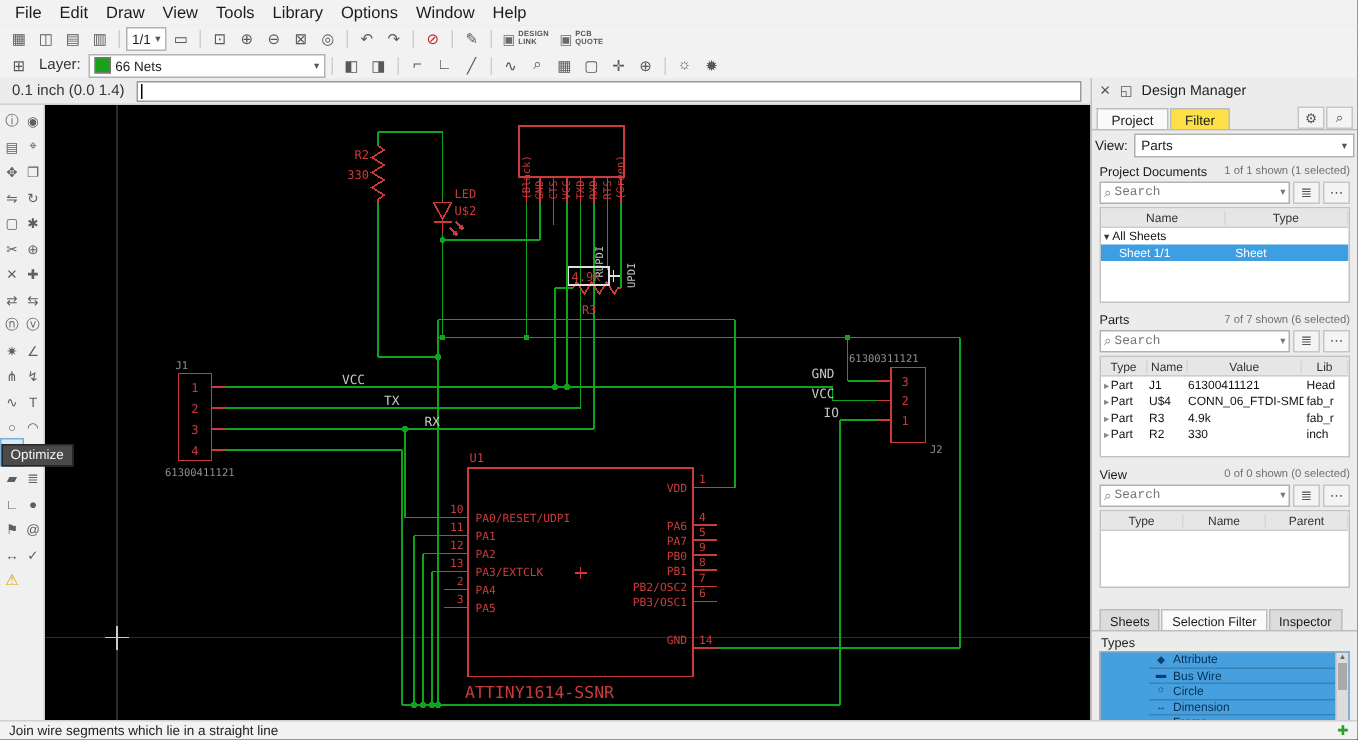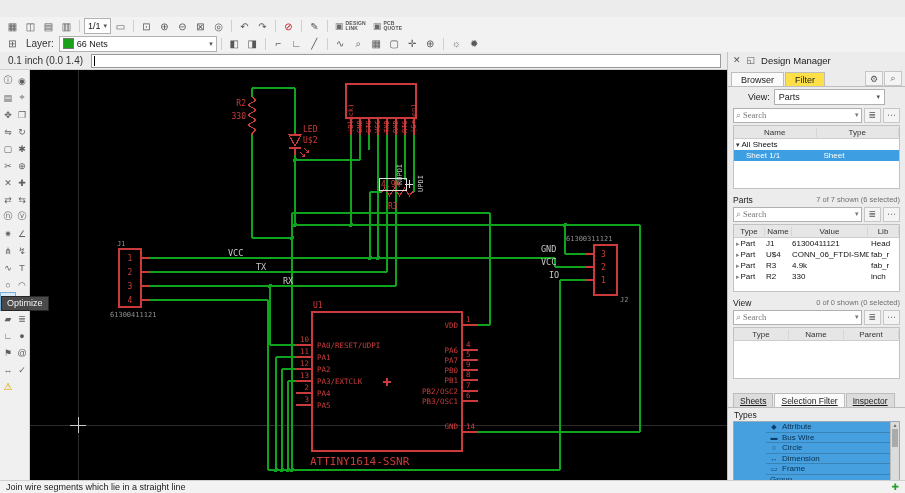--- a/index.html
+++ b/index.html
@@ -60,50 +60,50 @@
               border-left:1px solid #c2c2c2;font-size:9px;box-sizing:border-box;overflow:hidden;}
   .dm-head{display:flex;align-items:center;gap:6px;height:16px;padding:0 5px;font-size:10px;color:#222;}
   .dm-hicon{font-size:9px;color:#555;}
   .dm-title{font-size:9.5px;}
   .dm-tabs{display:flex;align-items:flex-end;height:18px;border-bottom:1px solid #bdbdbd;padding:0 3px;gap:1px;}
   .dm-tab{padding:2px 9px 1px;font-size:9px;background:#fde047;border:1px solid #bdbdbd;border-bottom:none;}
   .dm-tab.active{background:#fafafa;}
   .dm-tab-sp{flex:1;}
   .dm-iconbtn{width:16px;height:13px;display:flex;align-items:center;justify-content:center;
               font-size:9px;color:#555;border:1px solid #c6c6c6;background:#f4f4f4;}
-  .dm-view{display:flex;align-items:center;gap:4px;padding:3px 20px;height:20px;box-sizing:border-box;}
+  .dm-view{display:flex;align-items:center;gap:4px;padding:3px 2px;height:20px;box-sizing:border-box;}
   .dm-select{flex:1;background:#fff;border:1px solid #b0b0b0;height:14px;display:flex;align-items:center;
              justify-content:space-between;padding:0 4px;font-size:9px;}
   .dm-select .dd{font-size:7px;color:#555;}
   .dm-sec{display:flex;justify-content:space-between;align-items:center;padding:1px 5px;height:13px;
           font-size:8.5px;box-sizing:border-box;}
   .dm-sec .cnt{color:#707070;font-size:7.5px;white-space:nowrap;}
   .dm-search-row{display:flex;align-items:center;gap:2px;padding:0 5px;height:16px;margin-bottom:2px;}
   .dm-search{flex:1;display:flex;align-items:center;background:#fff;border:1px solid #b0b0b0;height:13px;
              font-size:8.5px;color:#9a9a9a;padding:0 2px;gap:2px;}
   .dm-search .mag{font-size:9px;color:#888;}
   .dm-search .dd{font-size:7px;color:#777;}
   .dm-search-in{border:none;outline:none;flex:1;min-width:0;font-size:8.5px;padding:0;background:transparent;
-                font-family:Liberation Serif, serif;}
+                font-family:Liberation Mono, monospace;}
   .dm-table{margin:0 5px 4px;background:#fff;border:1px solid #c2c2c2;overflow:hidden;}
   .dm-thead{display:flex;background:#e6e6e6;border-bottom:1px solid #cdcdcd;height:12px;font-size:8px;
             color:#333;align-items:center;}
   .dm-th{flex:1;text-align:center;border-right:1px solid #d5d5d5;overflow:hidden;white-space:nowrap;}
   .dm-row{display:flex;height:11px;font-size:8px;align-items:center;color:#111;}
   .dm-row.sel{background:#3d9ee2;color:#fff;}
   .dm-td{overflow:hidden;white-space:nowrap;padding:0 2px;box-sizing:border-box;}
   .tri{font-size:7px;margin-right:2px;color:#333;}
   .rowic{color:#888;font-size:7px;margin-right:1px;}
   .c0{width:30px;display:flex;align-items:center;}
   .c1{width:26px;}
   .c2{flex:1;}
   .c3{width:30px;}
   .it0{flex:1;} .it1{flex:1;} .it2{flex:1;}
   .dm-btabs{display:flex;align-items:flex-end;height:16px;padding:0 5px;gap:1px;margin-top:12px;
-            border-bottom:1px solid #bdbdbd;text-decoration:underline;}
+            border-bottom:1px solid #bdbdbd;}
   .dm-btab{padding:2px 6px 1px;font-size:8.5px;background:#dcdcdc;border:1px solid #bdbdbd;border-bottom:none;
            white-space:nowrap;}
   .dm-btab.active{background:#fafafa;}
   .types-label{padding:2px 6px 1px;font-size:8.5px;color:#222;}
   .types-list{position:relative;margin:0 5px;height:68px;background:#46a0e0;border:1px solid #9ab;
               overflow:hidden;}
   .type-row{display:flex;align-items:center;gap:4px;height:9.5px;padding:0 10px 0 4px;
             border-bottom:1px solid rgba(0,0,0,.18);font-size:8px;color:#07304f;margin-left:32px;}
   .tpic{color:#0d3e6b;font-size:7px;width:8px;text-align:center;}
   .tl-scroll{position:absolute;right:0;top:0;bottom:0;width:8px;background:#dcdcdc;border-left:1px solid #bbb;
@@ -113,20 +113,31 @@
   .statusbar{position:absolute;left:0;top:480px;right:0;height:13px;background:#f2f2f2;
              border-top:1px solid #cfcfcf;display:flex;align-items:center;justify-content:space-between;
              padding:0 6px;font-size:9px;color:#222;box-sizing:border-box;}
   .status-plus{color:#2ca02c;font-size:9px;}
 </style>
 </head>
 <body>
 
 <div id="root">
 
+  <div class="menubar" id="menubar">
+      <div class="menu-item">File</div>
+      <div class="menu-item">Edit</div>
+      <div class="menu-item">Draw</div>
+      <div class="menu-item">View</div>
+      <div class="menu-item">Tools</div>
+      <div class="menu-item">Library</div>
+      <div class="menu-item">Options</div>
+      <div class="menu-item">Window</div>
+      <div class="menu-item">Help</div>
+    </div>
 
   <div class="tb" id="tb1">
       <div class="tbtn">▦</div>
       <div class="tbtn">◫</div>
       <div class="tbtn">▤</div>
       <div class="tbtn">▥</div>
       <div class="tsep"></div>
       <div class="tb-select">
         <span class="selv">1/1</span>
         <span class="dd" style="margin-left: auto;">▾</span>
@@ -442,34 +453,38 @@
     </svg>
   </div>
 
   <div class="rightpanel">
     <div class="dm-head">
       <span class="dm-hicon">✕</span>
       <span class="dm-hicon">◱</span>
       <span class="dm-title">Design Manager</span>
     </div>
     <div class="dm-tabs">
-      <div class="dm-tab active">Browser</div>
+      <div class="dm-tab active">Project</div>
       <div class="dm-tab">Filter</div>
       <div class="dm-tab-sp"></div>
       <div class="dm-iconbtn">⚙</div>
       <div class="dm-iconbtn">⌕</div>
     </div>
     <div class="dm-view">
       <span>View:</span>
       <div class="dm-select">
         <span>Parts</span>
         <span class="dd">▾</span>
       </div>
     </div>
 
+    <div class="dm-sec">
+      <span>Project Documents</span>
+      <span class="cnt">1 of 1 shown (1 selected)</span>
+    </div>
     <div class="dm-search-row">
       <div class="dm-search">
         <span class="mag">⌕</span>
         <input class="dm-search-in" placeholder="Search" style="">
         <span class="dd">▾</span>
       </div>
       <div class="dm-iconbtn">≣</div>
       <div class="dm-iconbtn">⋯</div>
     </div>
     <div class="dm-table" style="height:62px">

